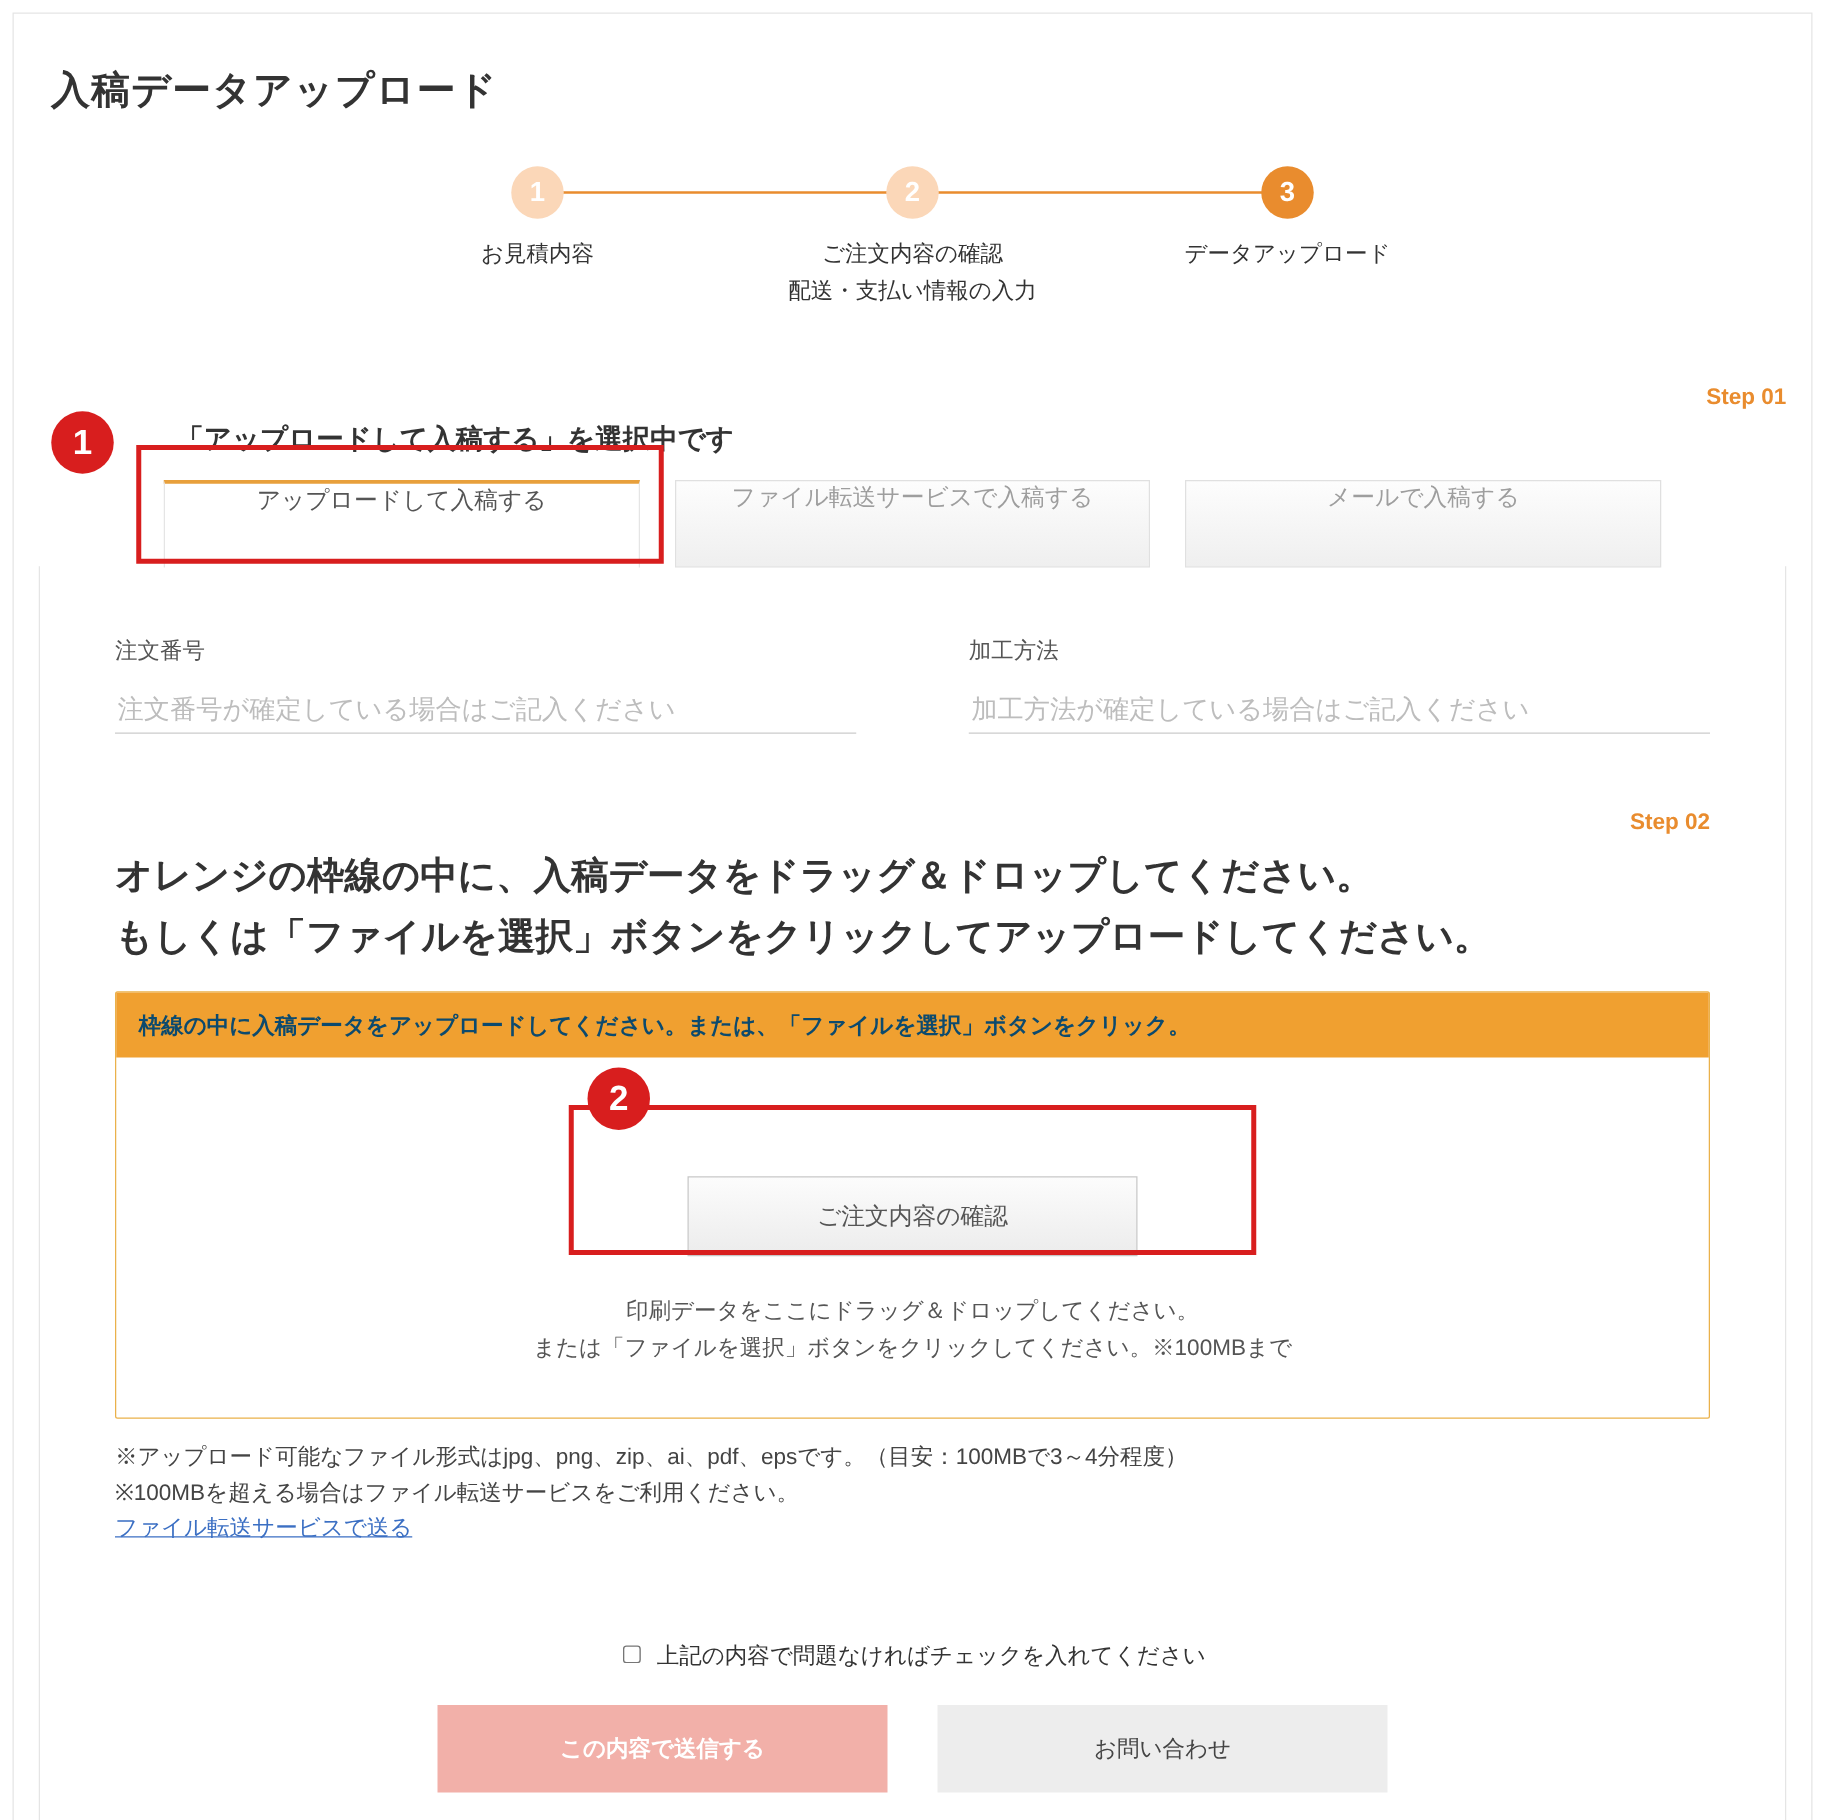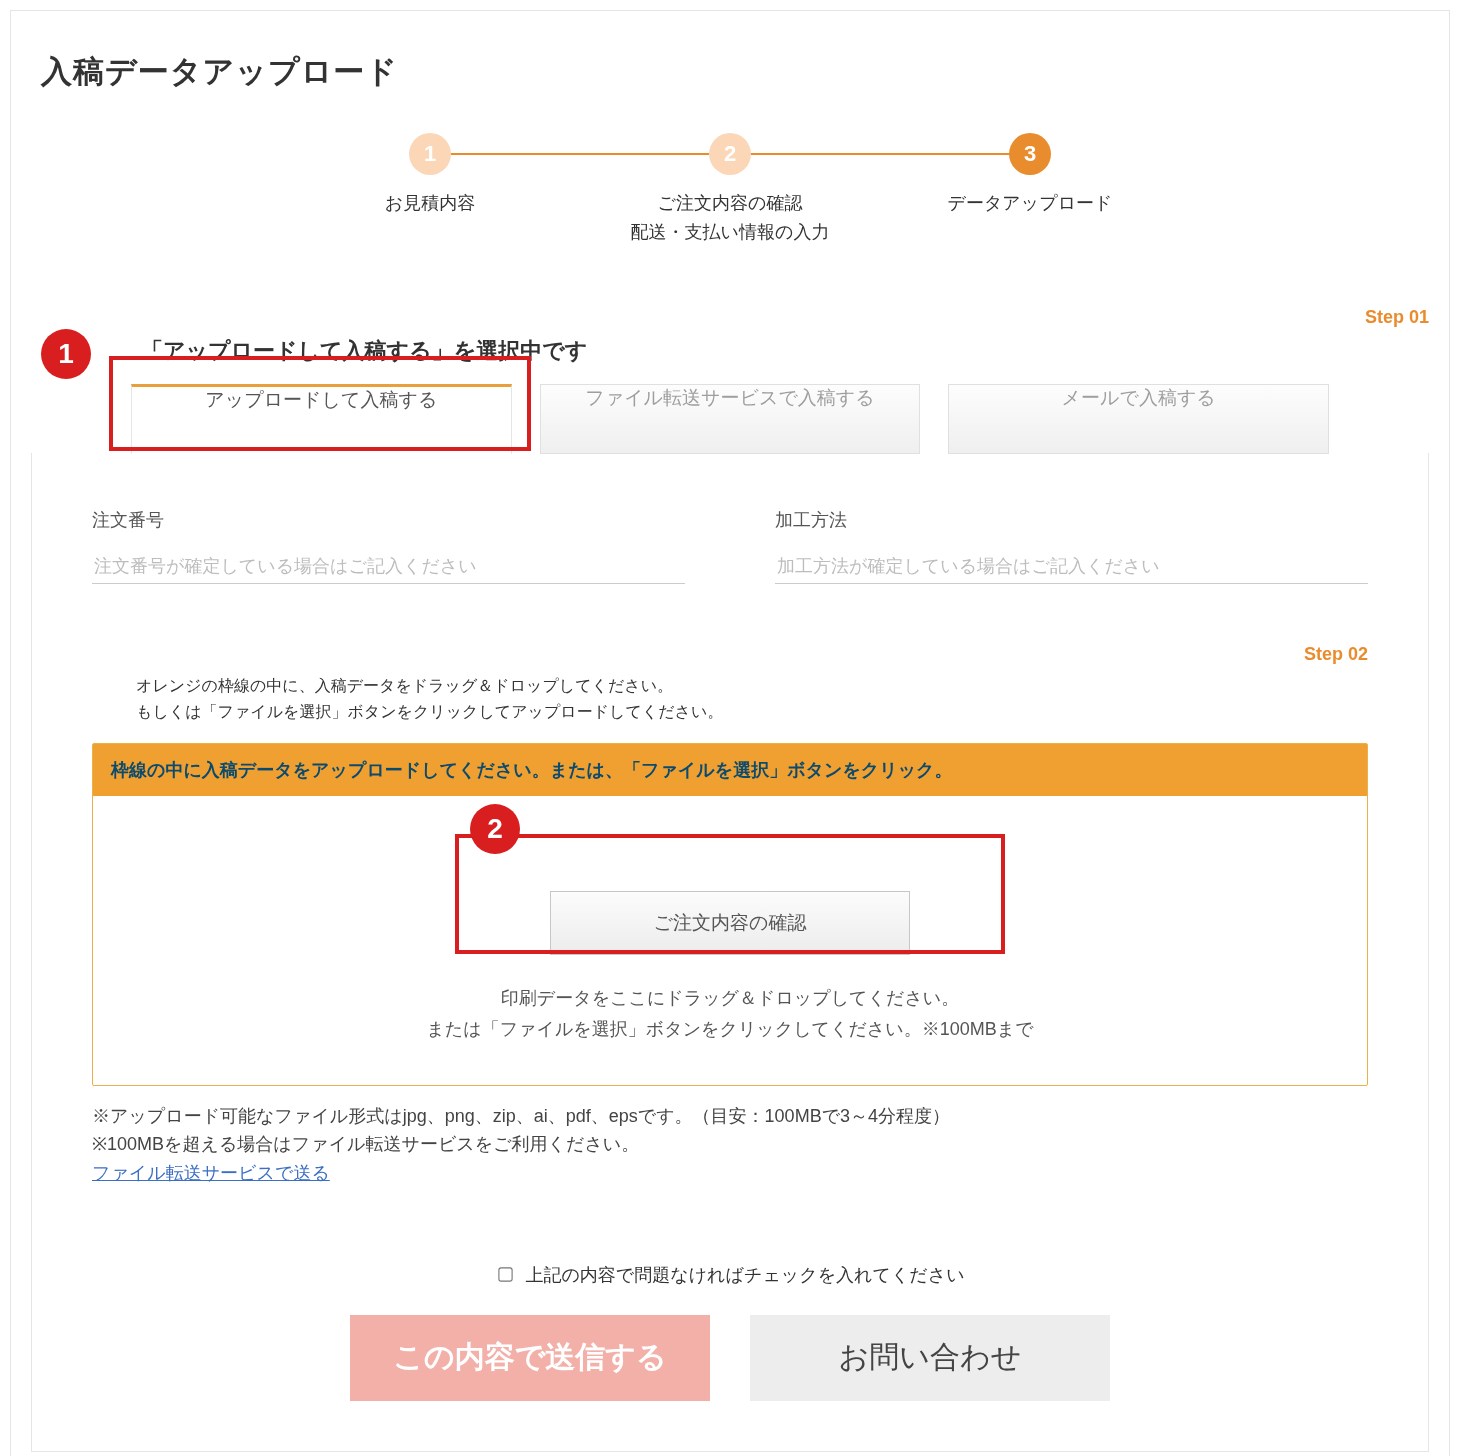--- a/index.html
+++ b/index.html
@@ -155,38 +155,37 @@
     margin-top: 30px;
   }
   .form-group { flex: 1; }
   .form-label {
     font-size: 18px;
     color: #555;
     margin-bottom: 18px;
   }
   .form-input {
     width: 100%;
-    font-size: 18px;
+    font-size: 21px;
     padding: 6px 2px;
     border: none;
     border-bottom: 1px solid #ccc;
     outline: none;
     color: #15803d;
   }
   .form-input::placeholder { color: #bdbdbd; }
 
   
   .step02 { margin-top: 60px; }
   .step02 .step-label-orange { margin-left: 15px; }
   .step02-desc {
-    font-size: 16px;
-    font-weight: 400;
+    font-size: 30px;
+    font-weight: 700;
     line-height: 1.65;
     margin-bottom: 18px;
-    margin-left: 44px;
   }
 
   .upload-box {
     border: 1px solid #eab14a;
     border-radius: 2px;
     overflow: visible;
     position: relative;
   }
   .upload-header {
     background: #f0a030;
@@ -256,22 +255,22 @@
   .confirm-row input { margin-right: 8px; transform: scale(1.1); }
 
   .action-buttons {
     display: flex;
     justify-content: center;
     gap: 40px;
     margin-top: 28px;
   }
   .btn-submit, .btn-inquiry {
     width: 360px;
-    height: 86px;
-    font-size: 30px;
+    height: 70px;
+    font-size: 18px;
     border: none;
     cursor: pointer;
   }
   .btn-submit {
     background: #f2b0a9;
     color: #fff;
     font-weight: 600;
   }
   .btn-inquiry {
     background: #ededed;

